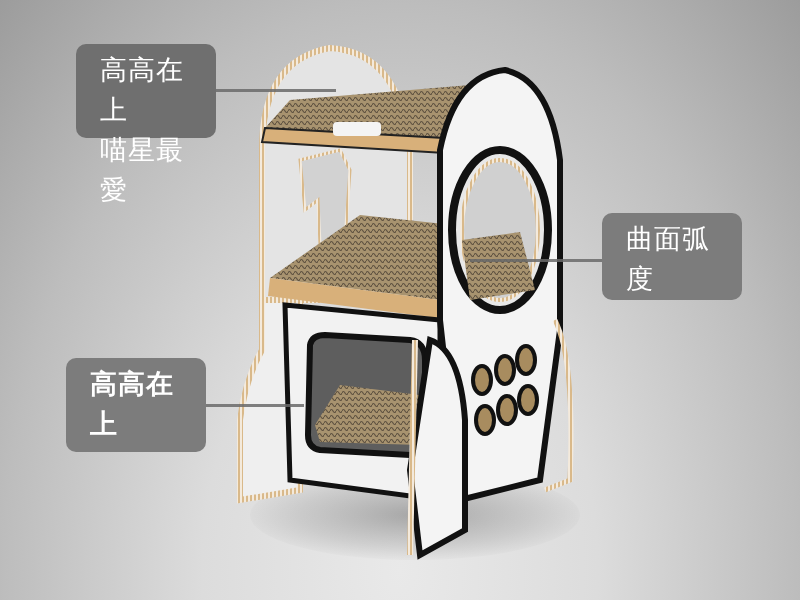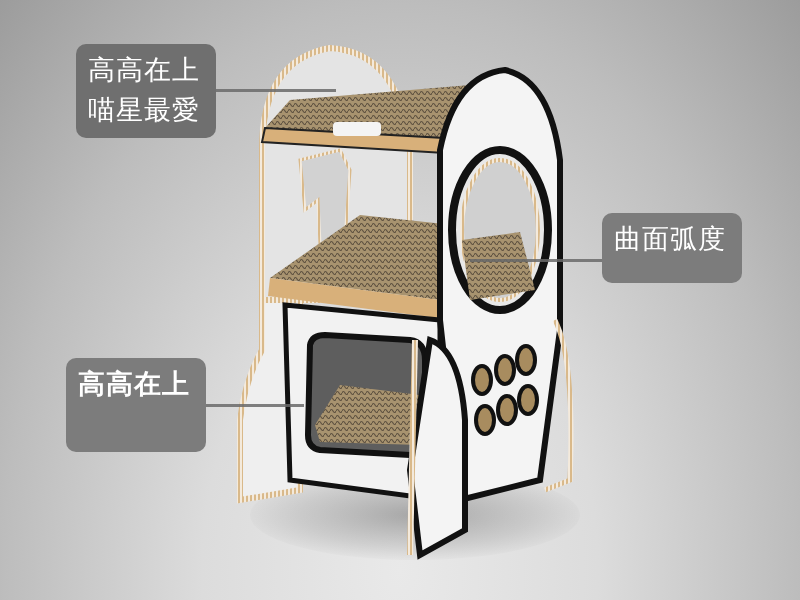--- a/index.html
+++ b/index.html
@@ -9,29 +9,29 @@
       background: radial-gradient(ellipse at 50% 95%, #e9e9e9 0%, #dcdcdc 35%, #bdbdbd 70%, #9c9c9c 100%);
     }
     .scene { position: absolute; left: 0; top: 0; width: 800px; height: 600px; }
     .floor-shadow {
       position: absolute; left: 250px; top: 470px; width: 330px; height: 90px;
       border-radius: 50%;
       background: radial-gradient(ellipse at center, rgba(0,0,0,0.28) 0%, rgba(0,0,0,0.10) 50%, rgba(0,0,0,0) 75%);
     }
     .label {
       position: absolute; background: #6f6f6f; border-radius: 10px;
-      color: #ffffff; padding: 6px 12px; box-sizing: border-box;
+      color: #ffffff; padding: 6px 24px; box-sizing: border-box;
       font-size: 27px; line-height: 40px; letter-spacing: 1px;
     }
     .label .l1 { display: block; }
     .label .l2 { display: block; font-weight: normal; }
     .label.light .l2 { font-weight: normal; }
     .leader { position: absolute; height: 3px; background: #6a6a6a; opacity: 0.85; }
     #label-top { left: 76px; top: 44px; width: 140px; height: 94px; }
-    #label-right { left: 602px; top: 213px; width: 140px; height: 70px; background:#7c7c7c; }
+    #label-right { left: 602px; top: 213px; width: 140px; height: 87px; background:#7c7c7c; }
     #label-left { left: 66px; top: 358px; width: 140px; height: 94px; background:#7c7c7c; }
   </style>
 </head>
 <body>
 
 <div class="scene">
   <div class="floor-shadow"></div>
 
   <svg width="800" height="600" viewBox="0 0 800 600" style="position:absolute;left:0;top:0;">
     <defs>

